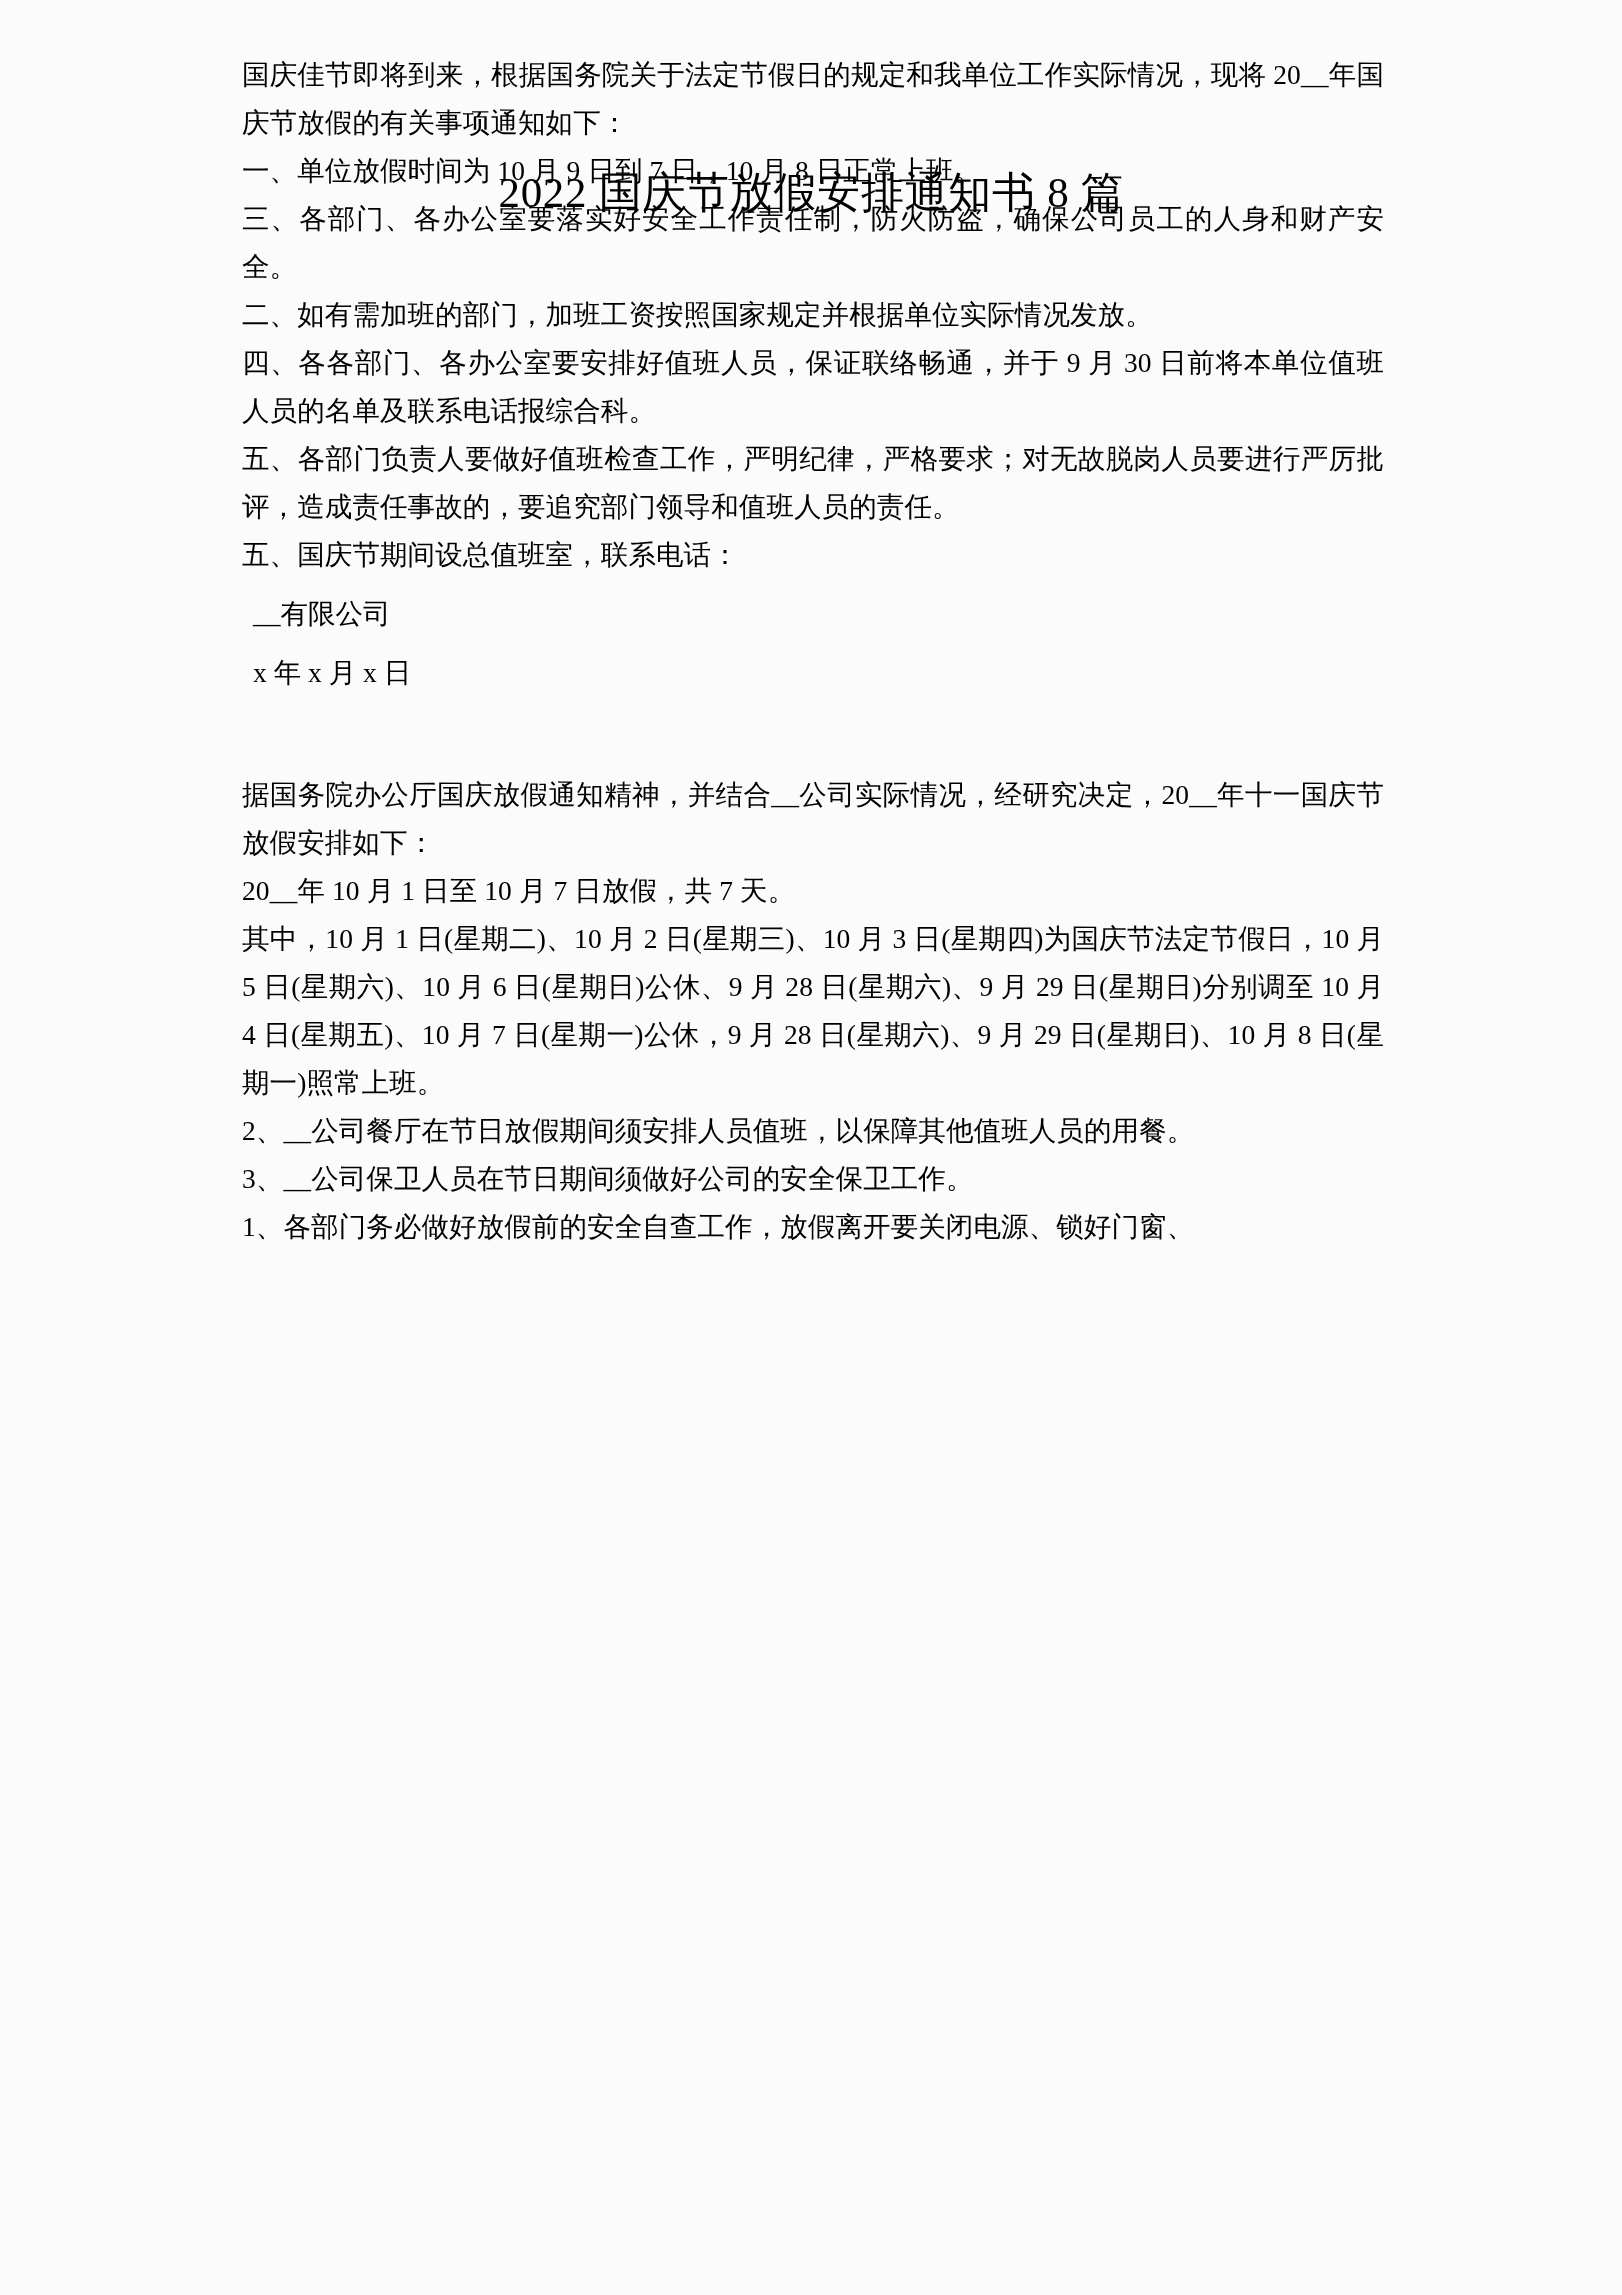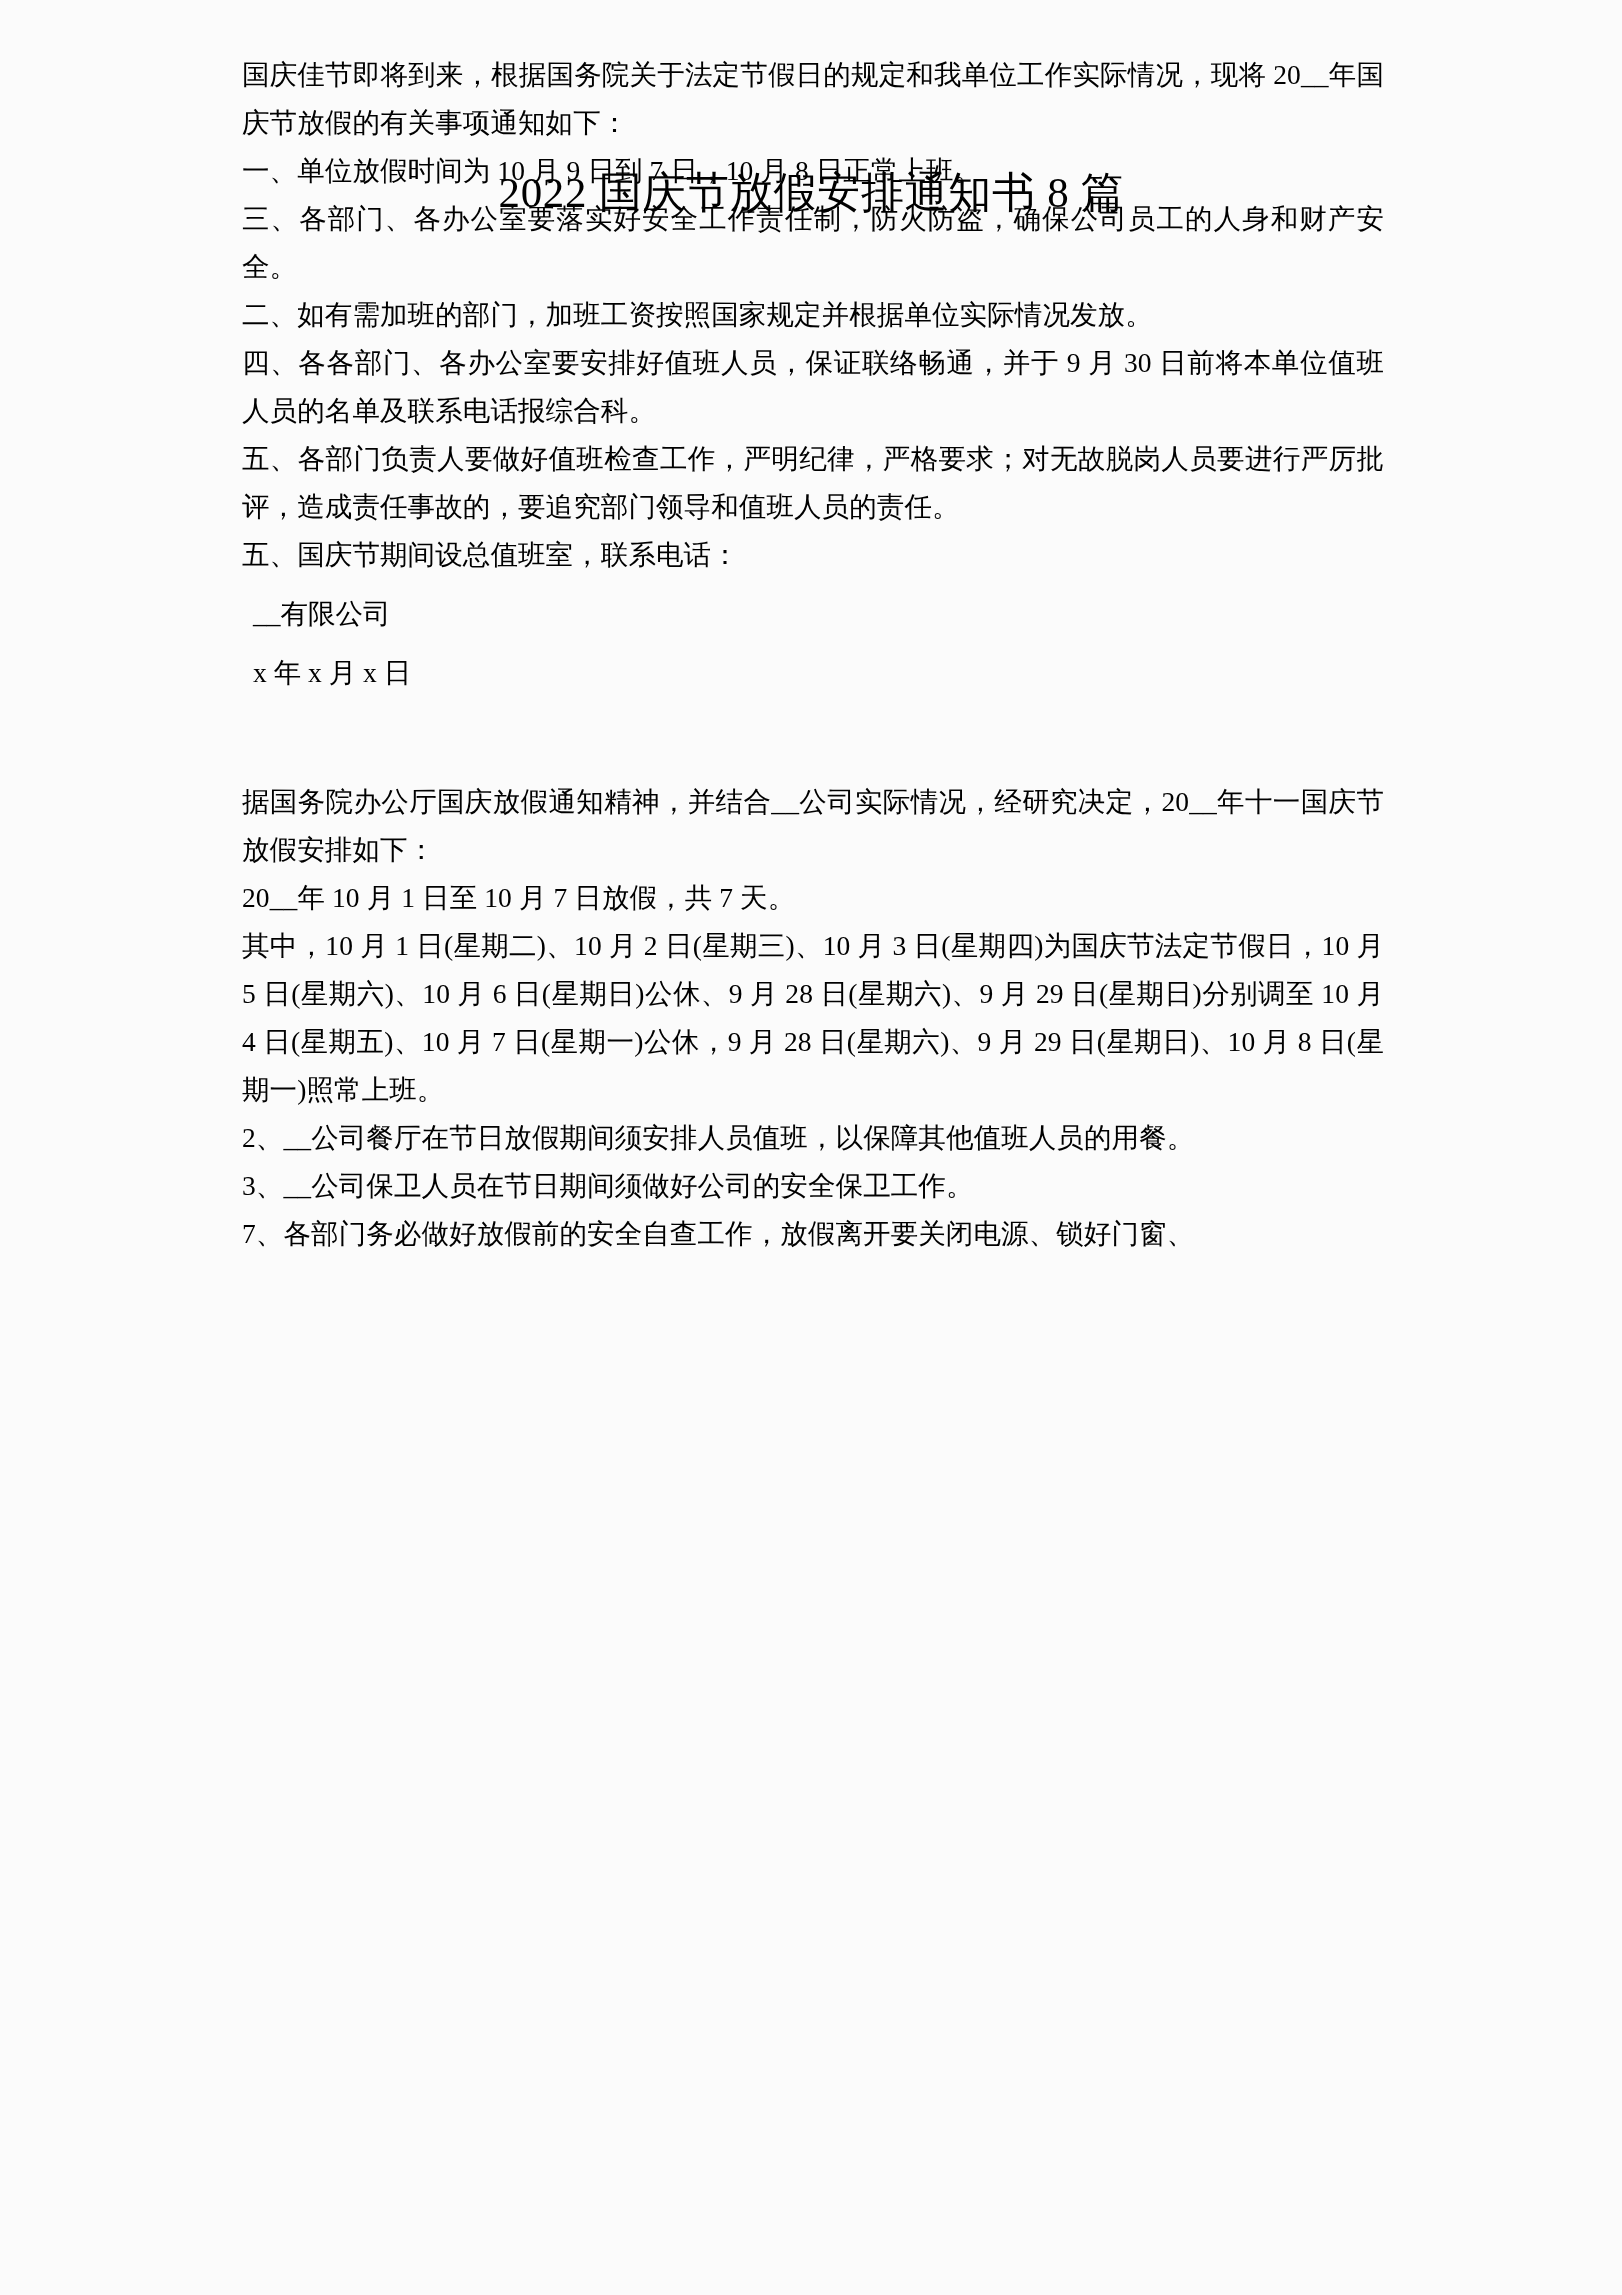--- a/index.html
+++ b/index.html
@@ -103,33 +103,33 @@
       <p class="para last-noj">五、国庆节期间设总值班室，联系电话：</p>
 
       <p class="sig">__有限公司</p>
 
       <p class="sig">x 年 x 月 x 日</p>
 
     </div>
 
     <div class="section-gap"></div>
 
-    <div class="body-block" style="margin-top:7px">
+    <div class="body-block" style="margin-top:0">
 
       <p class="para">据国务院办公厅国庆放假通知精神，并结合__公司实际情况，经研究决定，20__年十一国庆节放假安排如下：</p>
 
       <p class="para last-noj">20__年 10 月 1 日至 10 月 7 日放假，共 7 天。</p>
 
       <p class="para">其中，10 月 1 日(星期二)、10 月 2 日(星期三)、10 月 3 日(星期四)为国庆节法定节假日，10 月 5 日(星期六)、10 月 6 日(星期日)公休、9 月 28 日(星期六)、9 月 29 日(星期日)分别调至 10 月 4 日(星期五)、10 月 7 日(星期一)公休，9 月 28 日(星期六)、9 月 29 日(星期日)、10 月 8 日(星期一)照常上班。</p>
 
 
       <p class="para last-noj">2、__公司餐厅在节日放假期间须安排人员值班，以保障其他值班人员的用餐。</p>
 
       <p class="para last-noj">3、__公司保卫人员在节日期间须做好公司的安全保卫工作。</p>
 
-      <p class="para last-noj">7、各部门务必做好放假前的安全自查工作，放假离开要关闭电源、锁好门窗、</p>
+      <p class="para last-noj">1、各部门务必做好放假前的安全自查工作，放假离开要关闭电源、锁好门窗、</p>
 
     </div>
 
   </div>
 
 </div>
 
 
 </body></html>

